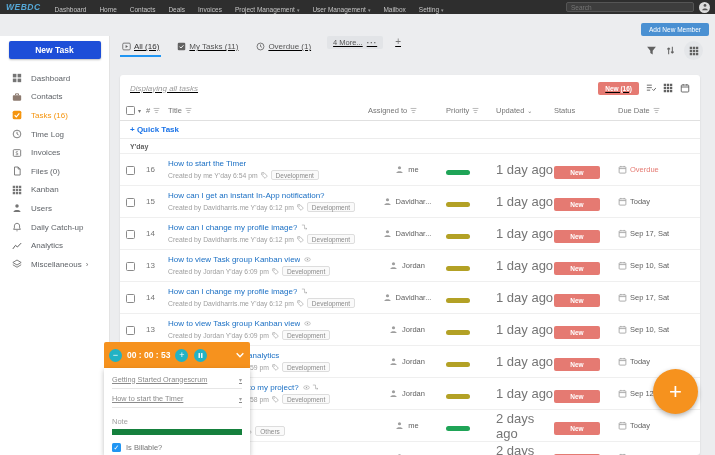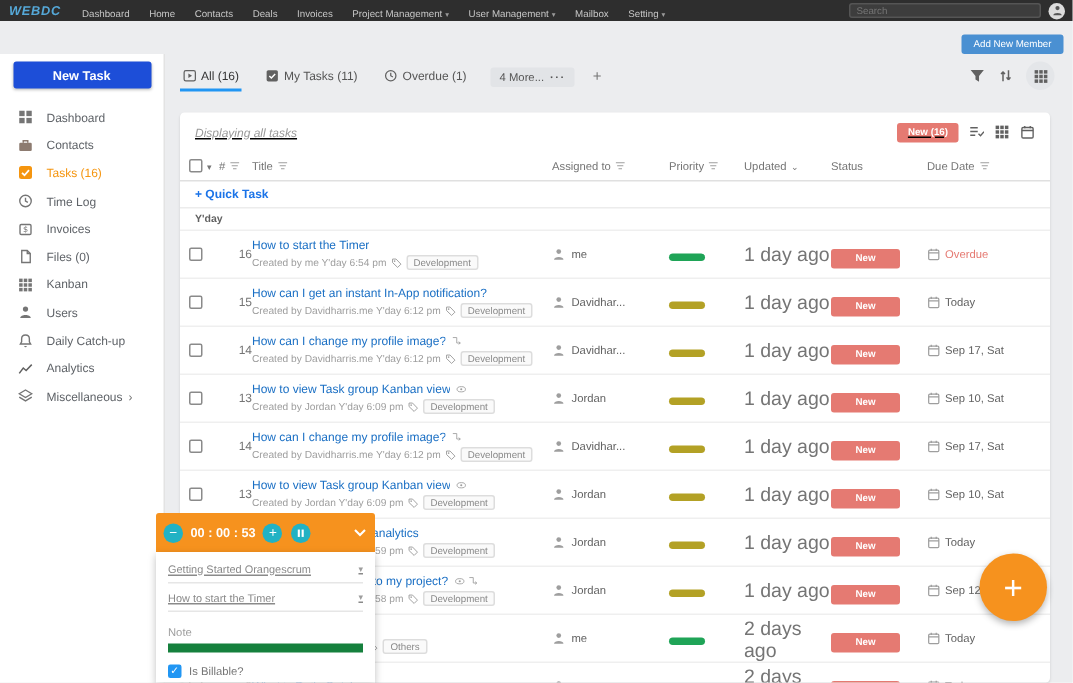--- a/index.html
+++ b/index.html
@@ -27,21 +27,21 @@
   #new-task-btn { display:block; margin:5px auto 10px auto; width:92px; height:18px; background:#1d4ed8;
     color:#fff; font-weight:bold; font-size:8.5px; border:none; border-radius:2px;
     box-shadow:0 1px 2px rgba(0,0,0,.25); cursor:pointer; }
   .side-item { display:flex; align-items:center; height:18.6px; padding-left:12px; cursor:pointer;
     color:#5f6368; font-size:8px; }
   .side-item .ic { width:10px; height:10px; margin-right:9px; flex:0 0 10px; }
   .side-item.active { color:#f5950f; }
   .side-item .chev { margin-left:4px; font-size:8px; color:#757575; }
 
   
-  #tabsrow { position:absolute; top:36px; left:120px; width:595px; height:30px; display:flex; align-items:center; }
+  #tabsrow { position:absolute; top:36px; left:120px; width:595px; height:30px; display:flex; align-items:flex-start;text-decoration:underline; }
   .tab { display:flex; align-items:center; font-size:8px; color:#555; margin-right:14px; padding:6px 2px 8px 2px;
     cursor:pointer; position:relative; white-space:nowrap; }
   .tab .ic { width:9px; height:9px; margin-right:3px; }
   .tab.active { color:#333; }
   .tab.active:after { content:""; position:absolute; left:0; right:0; bottom:2px; height:2px; background:#2196f3; }
   .chip { background:#e2e4e7; border-radius:2px; color:#555; font-size:7.5px; padding:2px 6px; cursor:pointer; }
   #more-dots { margin-left:4px; letter-spacing:1px; font-weight:bold; }
   #tab-add { font-size:10px; color:#777; margin-left:12px; cursor:pointer; }
   #tabs-right { position:absolute; right:12px; top:5px; display:flex; align-items:center; gap:8px; }
   #tabs-right .ic { width:11px; height:11px; cursor:pointer; }
@@ -65,30 +65,30 @@
   #thead .ic { width:7px; height:7px; cursor:pointer; }
   .cb { width:9px; height:9px; border:1.3px solid #8a8a8a; border-radius:1.5px; display:inline-block; cursor:pointer; }
   .hcaret { font-size:6px; color:#757575; cursor:pointer; }
 
   #quick-task { height:18px; display:flex; align-items:center; padding:0 10px;
     border-bottom:1px solid #ececec; color:#1a73e8; font-size:8px; font-weight:bold; cursor:pointer; }
   #group-label { height:14px; display:flex; align-items:center; padding:0 10px; font-size:7px;
     font-weight:bold; color:#616161; }
 
   .trow { height:32px; padding:0 6px; border-top:1px solid #efefef; }
-  .num { color:#757575; font-size:8px;text-align:right; }
+  .num { color:#757575; font-size:8px; }
   .tcell { overflow:hidden; }
   .tline1 { display:flex; align-items:center; gap:4px; }
   .tline1 a { color:#1a6fc4; font-size:8px; text-decoration:none; white-space:nowrap; overflow:hidden; cursor:pointer; }
   .ticons { display:flex; gap:2px; }
   .ticons .ic { width:7px; height:7px; }
   .tline2 { display:flex; align-items:center; gap:3px; margin-top:2px; color:#9e9e9e; font-size:6.8px; white-space:nowrap; }
   .tagchip { border:1px solid #ddd; background:#fafafa; color:#8a8a8a; border-radius:2px; padding:.5px 4px; font-size:6.5px; }
   .tline2 .ic { width:7px; height:7px; }
-  .acell { display:flex; align-items:center; gap:4px; color:#616161; font-size:7.5px; white-space:nowrap; overflow:hidden; }
+  .acell { display:flex; align-items:center; gap:4px; color:#616161; font-size:7.5px; white-space:nowrap; overflow:hidden;justify-content:center; }
   .acell .ic { width:9px; height:9px; flex:0 0 9px; }
   .pbar { width:24px; height:4.5px; border-radius:2.5px; display:inline-block; }
   .ucell { color:#757575; font-size:13px; }
   .badge { background:#e57a72; color:#fff; font-weight:bold; font-size:6.5px; border-radius:2px;
     padding:3px 0; width:46px; text-align:center; display:inline-block; }
   .dcell { display:flex; align-items:center; gap:3px; color:#616161; font-size:7.5px; white-space:nowrap; }
   .dcell .ic { width:9px; height:9px; flex:0 0 9px; }
   .trow.overdue .dcell { color:#e57a72; }
 
   

